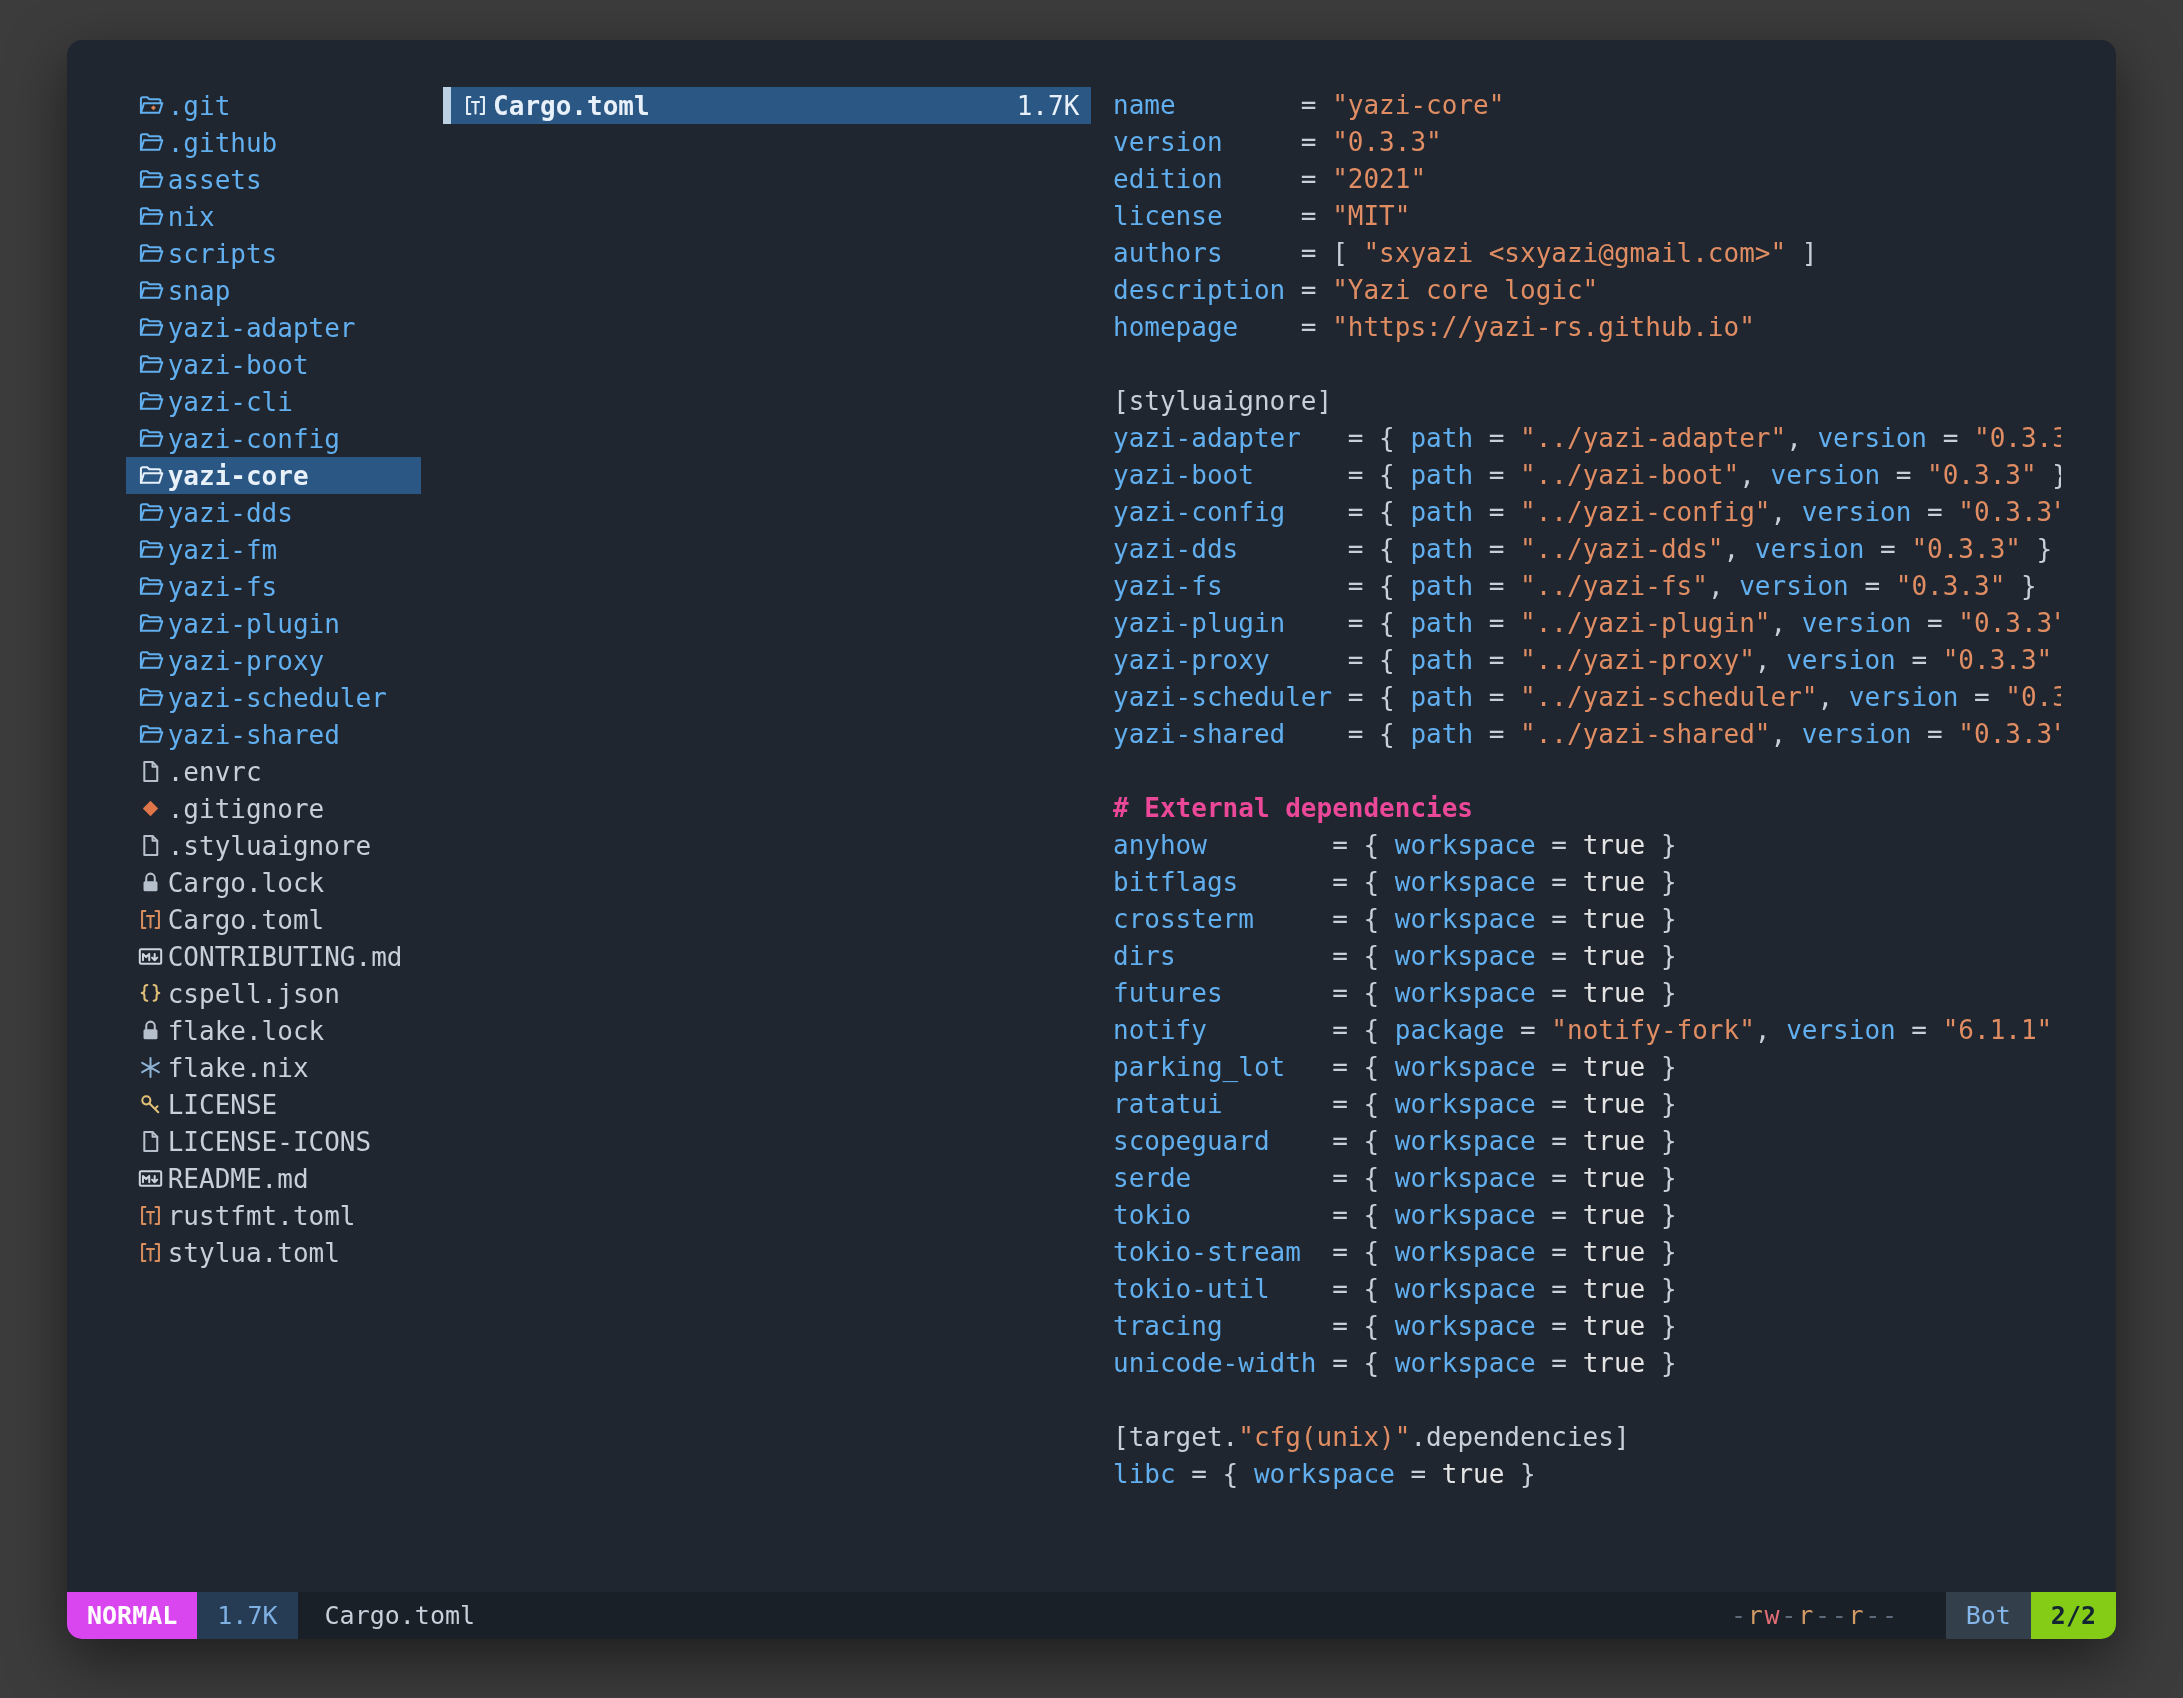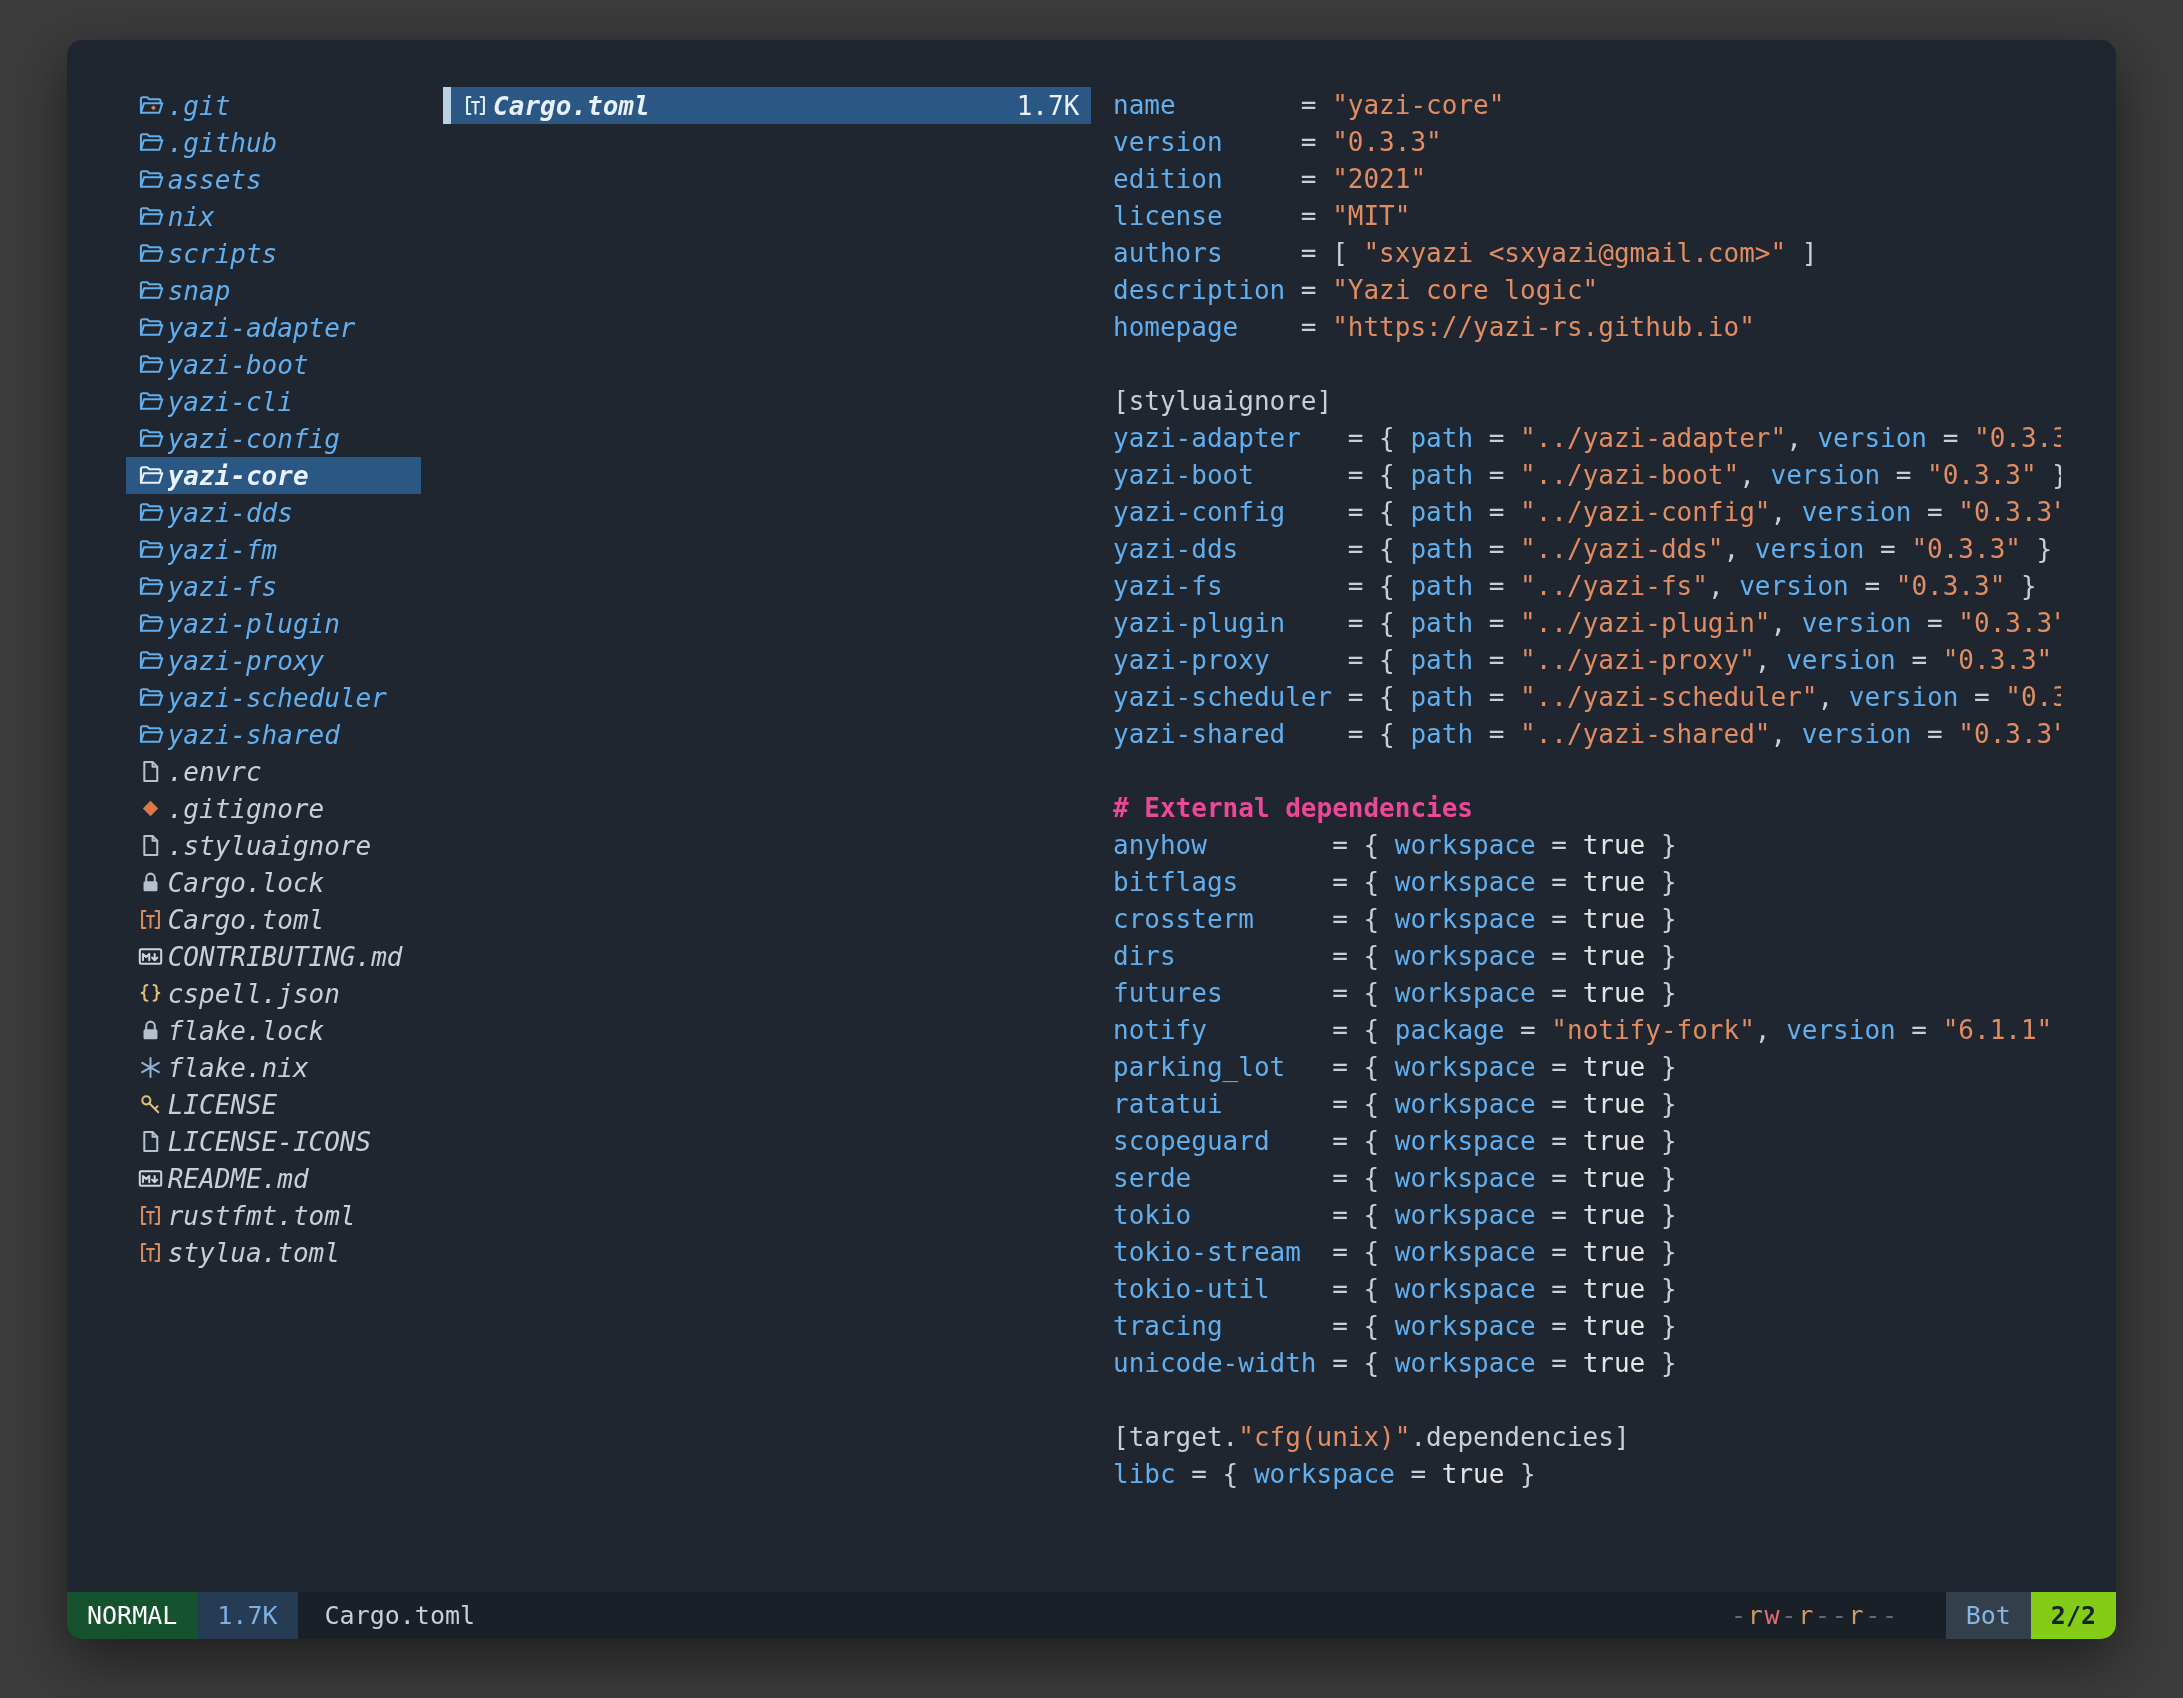--- a/index.html
+++ b/index.html
@@ -17,42 +17,42 @@
   .pane.parent{width:295px;flex:none;}
   .pane.current{width:648px;flex:none;}
   .pane.preview{flex:1;}
 
   .row{display:flex;align-items:center;height:37px;padding-right:11.7px;white-space:pre;overflow:hidden;}
   .pane.parent .row{padding-left:6.7px;}
   .row .marker{width:8.4px;align-self:stretch;flex:none;margin-right:6.7px;background:transparent;}
   .row.selected .marker{background:#bcd2e4;}
   .row .icon{width:35px;flex:none;display:inline-flex;align-items:center;justify-content:center;}
   .row .icon svg{width:27px;height:27px;display:block;}
-  .row .name{white-space:pre;overflow:hidden;font-style:italic;}
+  .row .name{white-space:pre;overflow:hidden;}
   .row.dir .name{color:#61afef;}
   .row.file .name{color:#c6cfda;}
   .row.selected{background:#2b5784;}
   .row.selected .name{color:#e8f1fa;font-weight:bold;}
   .row.selected .icon{color:#e8f1fa !important;}
   .row .size{margin-left:auto;color:#e8f1fa;padding-left:17px;}
 
   .pline{height:37px;line-height:37px;white-space:pre;overflow:hidden;}
   .tk-k{color:#61afef;}
   .tk-s{color:#e08d63;}
   .tk-b{color:#e5e5e5;}
   .tk-p{color:#c6cfda;}
   .tk-c{color:#ec4899;font-weight:bold;}
 
   .statusbar{
     height:47px;flex:none;display:flex;align-items:stretch;justify-content:space-between;
     background:#1a2027;font-size:25px;
   }
   .sb-left,.sb-right{display:flex;align-items:stretch;}
   .chip{display:inline-flex;align-items:center;padding:0 20px;}
-  .chip.mode{background:#14532d;color:#ffffff;font-weight:normal;}
+  .chip.mode{background:#d946ef;color:#ffffff;font-weight:bold;}
   .chip.size{background:#263c55;color:#7fb0e2;}
   .filename{display:inline-flex;align-items:center;margin-left:27px;color:#c6cfda;}
   .perms{display:inline-flex;align-items:center;margin-right:47px;letter-spacing:1.7px;}
   .perm-dim{color:#5d6b7a;}
   .perm-r{color:#d19a66;}
   .perm-w{color:#e06c75;}
   .chip.pos{background:#343f4c;color:#85b6ea;}
   .chip.counter{background:#84cc16;color:#132433;font-weight:bold;}
 </style>
 </head>

